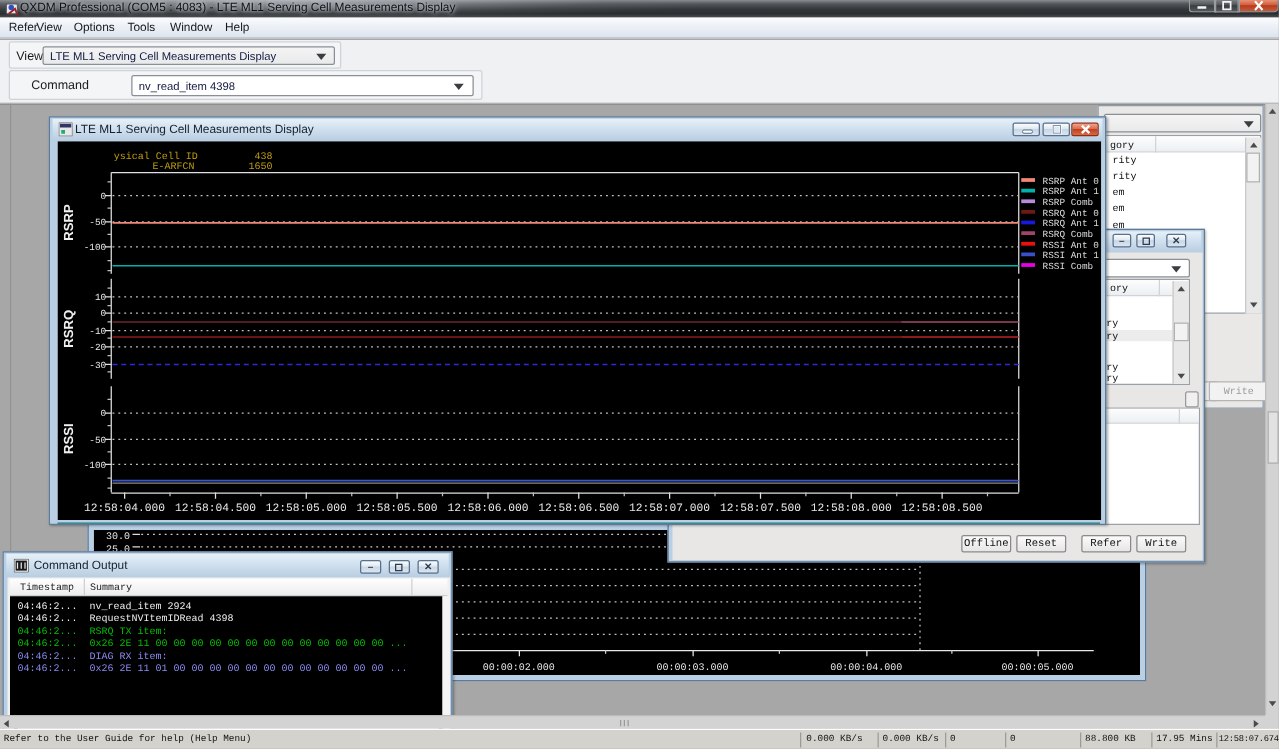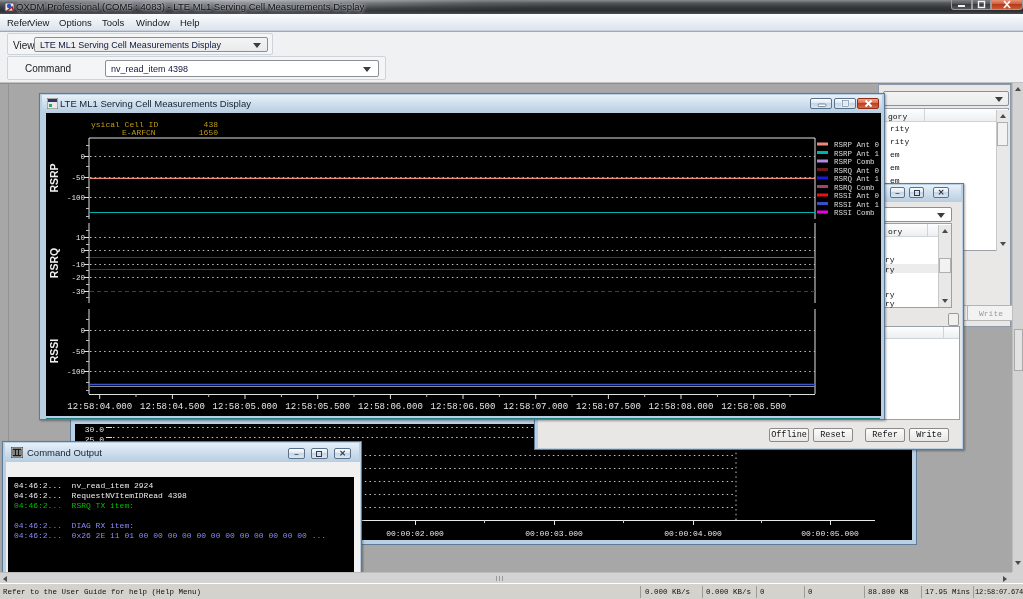--- a/index.html
+++ b/index.html
@@ -296,24 +296,31 @@
   <div class="wbtn" style="left:285px;top:6px;width:17px">
         <div class="glyph">–</div>
       </div>
   <div class="wbtn" style="left:308px;top:6px;width:17px">
         <span style="position:absolute;left:4px;top:2px;width:6px;height:6px;border:1.3px solid #2c3a50"></span>
       </div>
   <div class="wbtn" style="left:331px;top:6px;width:17px">
         <div class="glyph">✕</div>
       </div>
   <div class="abs" style="left:3px;top:20px;width:354px;height:123px;background:#f0f0f0"></div>
+  <div class="abs" style="left:5px;top:21px;width:350px;height:14px;background:linear-gradient(180deg,#fefefe,#ededee);border-bottom:1px solid #cfcfcf;font-family:'Liberation Mono',monospace;font-size:8px;color:#222">
+    <span class="abs" style="left:8px;top:3px">Timestamp</span>
+    <span class="abs" style="left:64px;top:3px">Summary</span>
+    <div class="abs" style="left:59px;top:0;width:1px;height:14px;background:#cfcfcf"></div>
+    <div class="abs" style="left:321px;top:0;width:1px;height:14px;background:#cfcfcf"></div>
+  </div>
   <div class="abs" style="left:5px;top:35px;width:346px;height:97px;background:#000;font-family:'Liberation Mono',monospace;font-size:8px;white-space:pre">
     <div class="abs" style="left:6px;top:4px;color:#ececec">04:46:2...  nv_read_item 2924</div>
     <div class="abs" style="left:6px;top:14px;color:#ececec">04:46:2...  RequestNVItemIDRead 4398</div>
     <div class="abs" style="left:6px;top:24px;color:#00bd00">04:46:2...  RSRQ TX item:</div>
+    <div class="abs" style="left:6px;top:34px;color:#00bd00">04:46:2...  0x26 2E 11 00 00 00 00 00 00 00 00 00 00 00 00 00 ...</div>
     <div class="abs" style="left:6px;top:44px;color:#8a8af2">04:46:2...  DIAG RX item:</div>
     <div class="abs" style="left:6px;top:54px;color:#8a8af2">04:46:2...  0x26 2E 11 01 00 00 00 00 00 00 00 00 00 00 00 00 ...</div>
   </div>
   <div class="abs" style="left:351px;top:35px;width:6px;height:97px;background:#f4f4f4"></div>
   <div class="abs" style="left:3px;top:133px;width:354px;height:10px;background:#f1f1f1;border-top:1px solid #d8d8d8">
     <span class="sarr" style="left:4px;top:3px;border-top:3px solid transparent;border-bottom:3px solid transparent;border-right:4px solid #555"></span>
     <span class="sarr" style="left:345px;top:3px;border-top:3px solid transparent;border-bottom:3px solid transparent;border-left:4px solid #555"></span>
   </div>
 </div>
 

